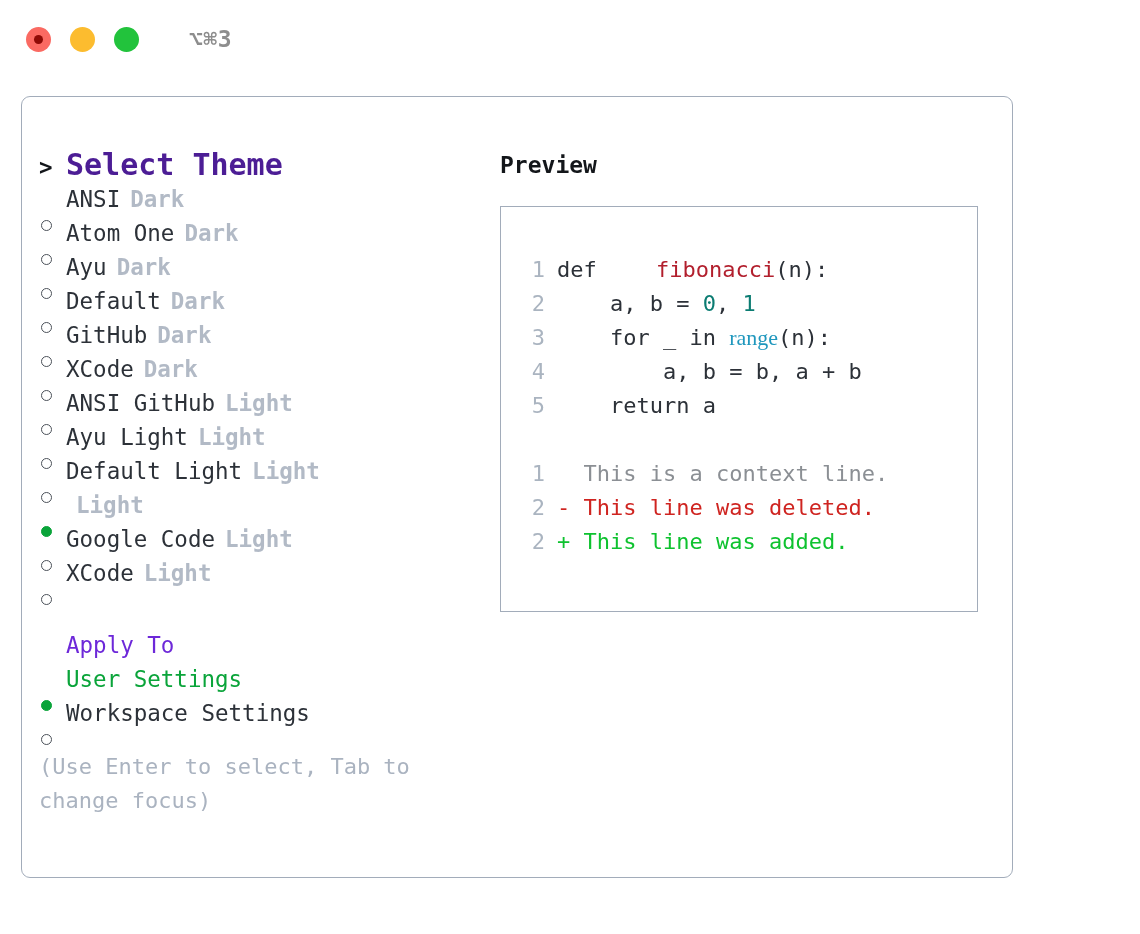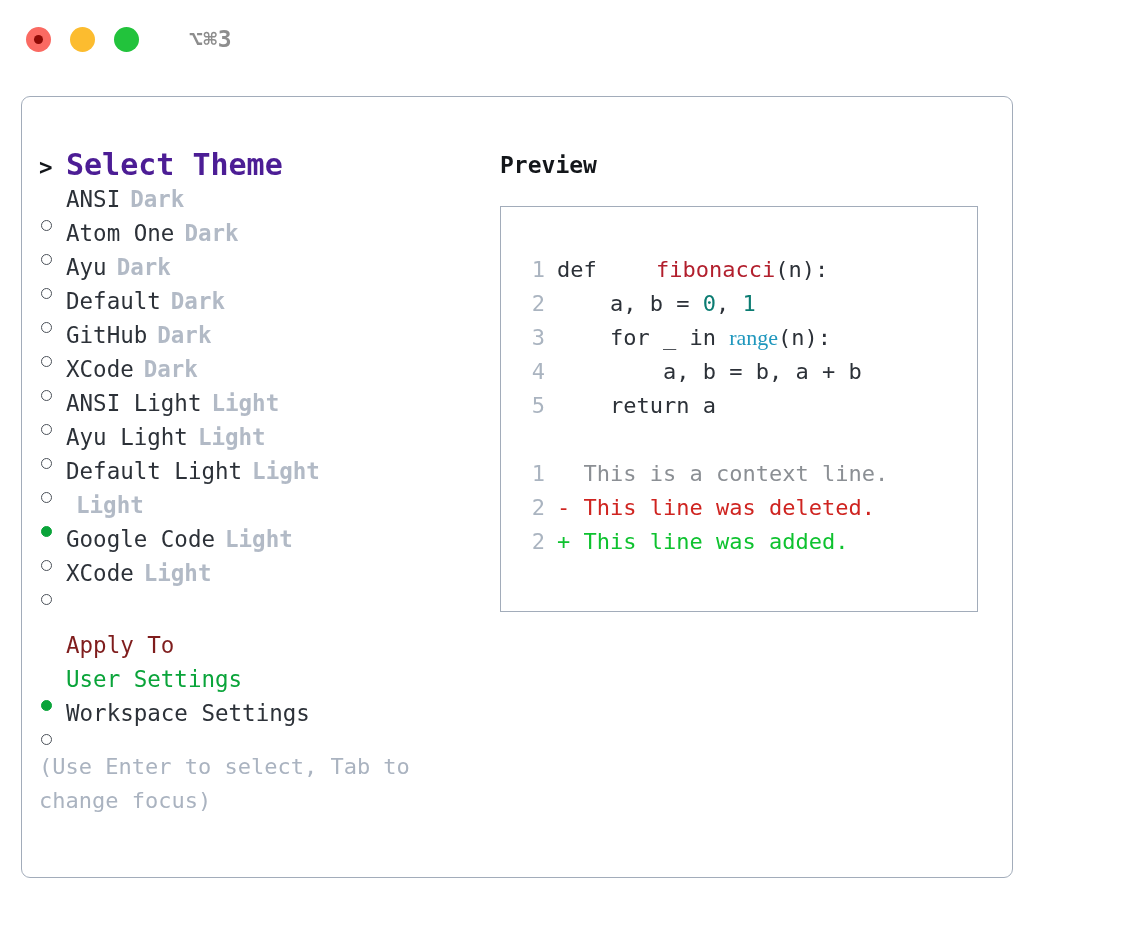--- a/index.html
+++ b/index.html
@@ -146,21 +146,21 @@
   .label-suffix {
     color: #b2bac6;
     margin-left: 10px;
     font-weight: bold;
   }
 
   .section-gap { height: 38px; }
 
   .subheader {
     font-size: 22.5px;
-    color: #7f1d1d;
+    color: #6d28d9;
     line-height: 34px;
     padding-left: 27px;
     height: 34px;
     white-space: pre;
   }
 
   .hint {
     margin-top: 20px;
     font-size: 22px;
     line-height: 34px;
@@ -248,21 +248,21 @@
           <span class="header-line">Select Theme</span>
         </div>
 
         <div id="theme-list">
             <div class="list-line"><span class="marker"><span class="dot-hollow"></span></span><span class="label-main">ANSI</span><span class="label-suffix">Dark</span></div>
             <div class="list-line"><span class="marker"><span class="dot-hollow"></span></span><span class="label-main">Atom One</span><span class="label-suffix">Dark</span></div>
             <div class="list-line"><span class="marker"><span class="dot-hollow"></span></span><span class="label-main">Ayu</span><span class="label-suffix">Dark</span></div>
             <div class="list-line"><span class="marker"><span class="dot-hollow"></span></span><span class="label-main">Default</span><span class="label-suffix">Dark</span></div>
             <div class="list-line"><span class="marker"><span class="dot-hollow"></span></span><span class="label-main">GitHub</span><span class="label-suffix">Dark</span></div>
             <div class="list-line"><span class="marker"><span class="dot-hollow"></span></span><span class="label-main">XCode</span><span class="label-suffix">Dark</span></div>
-            <div class="list-line"><span class="marker"><span class="dot-hollow"></span></span><span class="label-main">ANSI Light</span><span class="label-suffix">Light</span></div>
+            <div class="list-line"><span class="marker"><span class="dot-hollow"></span></span><span class="label-main">ANSI GitHub</span><span class="label-suffix">Light</span></div>
             <div class="list-line"><span class="marker"><span class="dot-hollow"></span></span><span class="label-main">Ayu Light</span><span class="label-suffix">Light</span></div>
             <div class="list-line"><span class="marker"><span class="dot-hollow"></span></span><span class="label-main">Default Light</span><span class="label-suffix">Light</span></div>
             <div class="list-line"><span class="marker"><span class="dot-solid"></span></span><span class="label-suffix">Light</span></div>
             <div class="list-line"><span class="marker"><span class="dot-hollow"></span></span><span class="label-main">Google Code</span><span class="label-suffix">Light</span></div>
             <div class="list-line"><span class="marker"><span class="dot-hollow"></span></span><span class="label-main">XCode</span><span class="label-suffix">Light</span></div>
           </div>
 
         <div class="section-gap"></div>
 
         <div class="subheader">Apply To</div>

